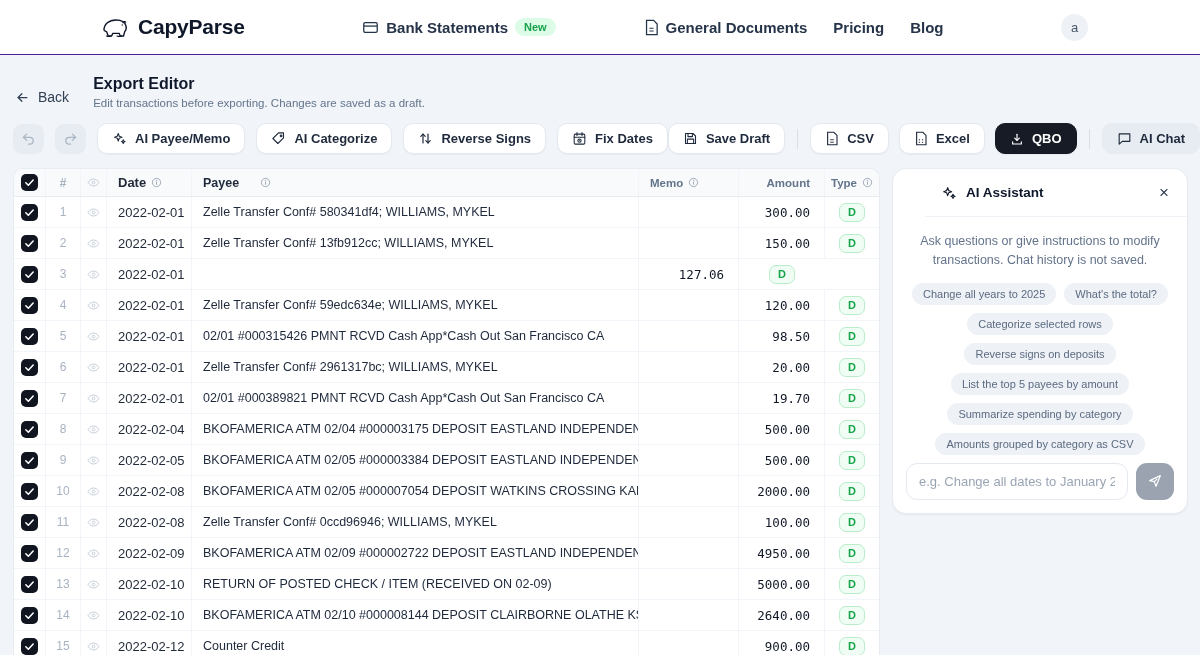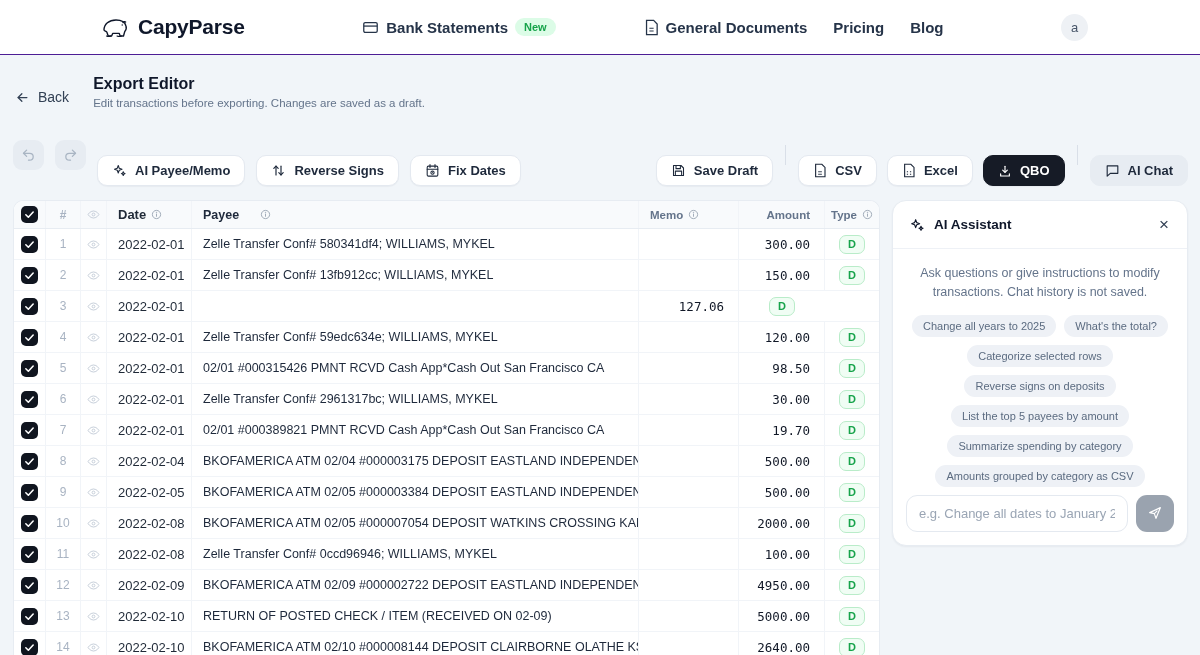--- a/index.html
+++ b/index.html
@@ -31,21 +31,21 @@
 
   
   .toolbar { display:flex; align-items:center; padding:14px 12px 0 13px; }
   .tb-left { display:flex; align-items:center; gap:11px; }
   .tb-right { display:flex; align-items:center; gap:10px; margin-left:auto; }
   .icon-btn { width:31px; height:30px; border-radius:9px; background:#e7ecf2; border:none;
               display:flex; align-items:center; justify-content:center; cursor:pointer; }
   .btn { display:flex; align-items:center; gap:8px; height:31px; padding:0 14px;
          background:#fff; border:1px solid #e4e9f0; border-radius:10px; font-size:13px;
          font-weight:600; color:#1e293b; cursor:pointer; font-family:inherit;
-         box-shadow:0 1px 1px rgba(16,24,40,.04); white-space:nowrap;margin-top:32px; }
+         box-shadow:0 1px 1px rgba(16,24,40,.04); white-space:nowrap; }
   .btn.dark { background:#161b26; border-color:#161b26; color:#fff; }
   .btn.soft { background:#e7ecf2; border-color:#e7ecf2; box-shadow:none; }
   .vdiv { width:1px; height:20px; background:#d9dfe8; margin:0 2px; }
 
   
   .main { display:flex; align-items:flex-start; gap:12px; padding:14px 12px 0 13px; }
 
   
   .tablewrap { flex:1; background:#fff; border:1px solid #e7ecf2; border-bottom:none;
                border-radius:10px 10px 0 0; overflow:hidden; }
@@ -70,21 +70,21 @@
   .type-badge { min-width:26px; height:19px; display:flex; align-items:center; justify-content:center;
                 background:#f0fdf4; border:1px solid #b9ecc9; border-radius:7px;
                 color:#16a34a; font-size:11px; font-weight:600; cursor:pointer; }
   .hd-ic { display:inline-flex; margin-left:5px; }
   .eye-w { display:inline-flex; cursor:pointer; }
 
   
   .panel { width:296px; background:#fff; border:1px solid #e7ecf2; border-radius:14px;
            box-shadow:0 1px 2px rgba(16,24,40,.05); display:flex; flex-direction:column; }
   .panel-head { display:flex; align-items:center; gap:9px; padding:13px 16px;
-                border-bottom:1px solid #eef1f6; }
+                border-bottom:1px solid #eef1f6;margin-left:32px; }
   .panel-title { font-size:13.5px; font-weight:600; color:#0f172a; }
   .panel-close { margin-left:auto; background:none; border:none; font-size:17px; color:#334155;
                  cursor:pointer; line-height:1; padding:2px; }
   .panel-intro { font-size:12.5px; color:#64748b; text-align:center; line-height:1.55;
                  padding:15px 26px 10px; }
   .chips { display:flex; flex-wrap:wrap; justify-content:center; gap:8px 8px; padding:2px 14px 8px; }
   .chip { background:#eef1f6; border:none; border-radius:999px; padding:5px 11px;
           font-size:11px; color:#5b6b80; cursor:pointer; font-family:inherit; white-space:nowrap; }
   .panel-ctx { display:flex; align-items:center; justify-content:space-between;
                padding:10px 15px 6px; font-size:10.5px; color:#64748b; }
@@ -178,20 +178,27 @@
         </svg>
     </button>
     <button class="btn">
       <svg width="15" height="15" viewBox="0 0 24 24" fill="none" stroke="#1e293b" stroke-width="1.7" stroke-linejoin="round">
           <path d="M10 4l1.6 4.4L16 10l-4.4 1.6L10 16l-1.6-4.4L4 10l4.4-1.6z"></path>
           <path d="M18 14l.9 2.1L21 17l-2.1.9L18 20l-.9-2.1L15 17l2.1-.9z"></path>
         </svg>
       <span>AI Payee/Memo</span>
     </button>
     <button class="btn">
+      <svg width="15" height="15" viewBox="0 0 24 24" fill="none" stroke="#1e293b" stroke-width="1.7" stroke-linejoin="round">
+          <path d="M12 3h8v8l-9 9-8-8z"></path>
+          <circle cx="16.2" cy="7.8" r="1.4"></circle>
+        </svg>
+      <span>AI Categorize</span>
+    </button>
+    <button class="btn">
       <svg width="15" height="15" viewBox="0 0 24 24" fill="none" stroke="#1e293b" stroke-width="1.9" stroke-linecap="round" stroke-linejoin="round">
           <path d="M8 19V5"></path>
           <path d="M4.5 8.5L8 5l3.5 3.5"></path>
           <path d="M16 5v14"></path>
           <path d="M12.5 15.5L16 19l3.5-3.5"></path>
         </svg>
       <span>Reverse Signs</span>
     </button>
     <button class="btn">
       <svg width="15" height="15" viewBox="0 0 24 24" fill="none" stroke="#1e293b" stroke-width="1.7" stroke-linecap="round">
@@ -452,21 +459,21 @@
       <span class="eye-w">
         <svg width="13" height="13" viewBox="0 0 24 24" fill="none" stroke="#c4cdd8" stroke-width="1.8">
                 <path d="M2 12s3.5-6.5 10-6.5S22 12 22 12s-3.5 6.5-10 6.5S2 12 2 12z"></path>
                 <circle cx="12" cy="12" r="2.6"></circle>
               </svg>
       </span>
     </div>
     <div class="cell c-date">2022-02-01</div>
     <div class="cell c-payee">Zelle Transfer Conf# 2961317bc; WILLIAMS, MYKEL</div>
     <div class="cell"></div>
-    <div class="cell c-amount">30.00</div>
+    <div class="cell c-amount">20.00</div>
     <div class="cell c-type">
             <span class="type-badge">D</span>
           </div>
   </div>
 
   <div class="trow">
     <div class="cell c-check">
       <span class="checkbox">
         <svg width="11" height="11" viewBox="0 0 24 24" fill="none" stroke="#fff" stroke-width="3.4" stroke-linecap="round" stroke-linejoin="round">
                 <polyline points="4,12.5 9.5,18 20,6.5"></polyline>

